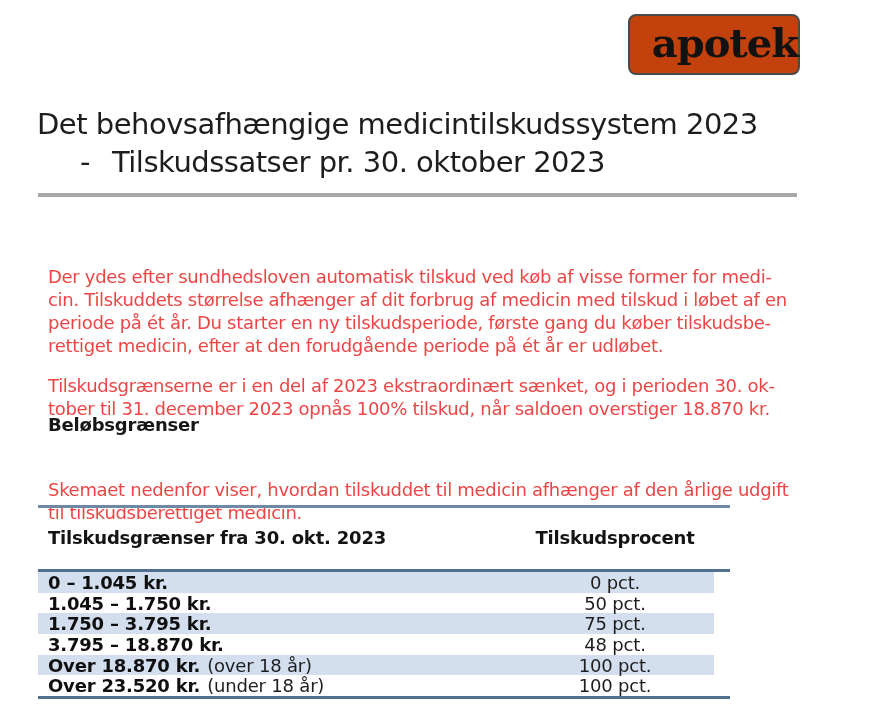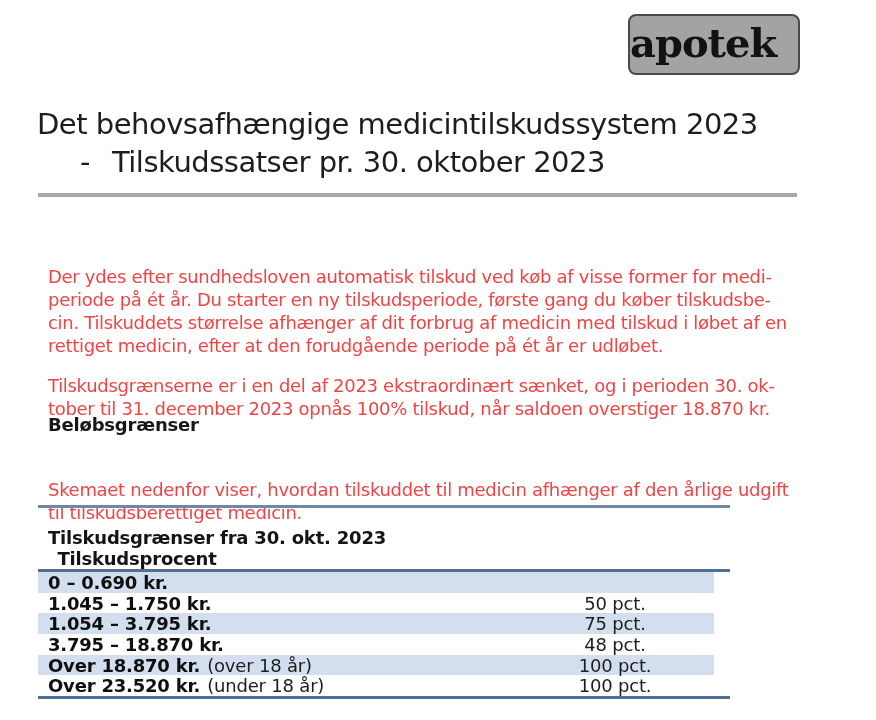--- a/index.html
+++ b/index.html
@@ -19,24 +19,24 @@
 
   
   .logo-box {
     position: absolute;
     left: 628px;
     top: 14px;
     width: 168px;
     height: 57px;
     border: 2px solid #4a4a4a;
     border-radius: 8px;
-    background: #a3a3a3;
+    background: #c2410c;
     display: flex;
     align-items: center;
-    justify-content: flex-start;
+    justify-content: flex-end;
   }
   .logo-text {
     font-family: "DejaVu Serif", "Liberation Serif", serif;
     font-weight: 700;
     font-size: 40px;
     letter-spacing: -1px;
     color: #121212;
     line-height: 1;
     padding-bottom: 4px;
   }
@@ -112,21 +112,20 @@
   .tbl-header {
     position: absolute;
     left: 38px;
     top: 527px;
     width: 676px;
     display: flex;
     font-size: 18px;
     font-weight: 700;
     letter-spacing: -0.2px;
     color: #141414;
-    flex-direction: column;
   }
   .tbl-header .th-left  { width: 478px; padding-left: 10px; box-sizing: border-box; }
   .tbl-header .th-right { width: 198px; text-align: center; }
 
   .tbl-border {
     position: absolute;
     left: 38px;
     width: 692px;
     height: 3px;
     background: var(--table_border, #4f7090);
@@ -176,22 +175,22 @@
 
   <div class="title-line1">Det behovsafhængige medicintilskudssystem 2023</div>
   <div class="title-line2">
     <span class="dash">-</span>
     <span class="subtitle">Tilskudssatser pr. 30. oktober 2023</span>
   </div>
   <div class="rule-title"></div>
 
   <div class="para para-1">
     <div>Der ydes efter sundhedsloven automatisk tilskud ved køb af visse former for medi-</div>
+    <div>cin. Tilskuddets størrelse afhænger af dit forbrug af medicin med tilskud i løbet af en</div>
     <div>periode på ét år. Du starter en ny tilskudsperiode, første gang du køber tilskudsbe-</div>
-    <div>cin. Tilskuddets størrelse afhænger af dit forbrug af medicin med tilskud i løbet af en</div>
     <div>rettiget medicin, efter at den forudgående periode på ét år er udløbet.</div>
   </div>
 
   <div class="para para-2">
     <div>Tilskudsgrænserne er i en del af 2023 ekstraordinært sænket, og i perioden 30. ok-</div>
     <div>tober til 31. december 2023 opnås 100% tilskud, når saldoen overstiger 18.870 kr.</div>
   </div>
 
   <div class="section-heading">Beløbsgrænser</div>
   <div class="para para-3">
@@ -204,32 +203,33 @@
   <div class="tbl-header">
     <div class="th-left">Tilskudsgrænser fra 30. okt. 2023</div>
     <div class="th-right">Tilskudsprocent</div>
   </div>
 
   <div class="tbl-border top"></div>
 
   <div class="tbl-rows">
     <div class="tbl-row alt">
       <div class="cell-range">
-        <span class="range">0 – 0.690 kr.</span><span class="note"></span>
-      </div>
+        <span class="range">0 – 1.045 kr.</span><span class="note"></span>
+      </div>
+      <div class="cell-pct">0 pct.</div>
     </div>
     <div class="tbl-row">
       <div class="cell-range">
         <span class="range">1.045 – 1.750 kr.</span><span class="note"></span>
       </div>
       <div class="cell-pct">50 pct.</div>
     </div>
     <div class="tbl-row alt">
       <div class="cell-range">
-        <span class="range">1.054 – 3.795 kr.</span><span class="note"></span>
+        <span class="range">1.750 – 3.795 kr.</span><span class="note"></span>
       </div>
       <div class="cell-pct">75 pct.</div>
     </div>
     <div class="tbl-row">
       <div class="cell-range">
         <span class="range">3.795 – 18.870 kr.</span><span class="note"></span>
       </div>
       <div class="cell-pct">48 pct.</div>
     </div>
     <div class="tbl-row alt">

